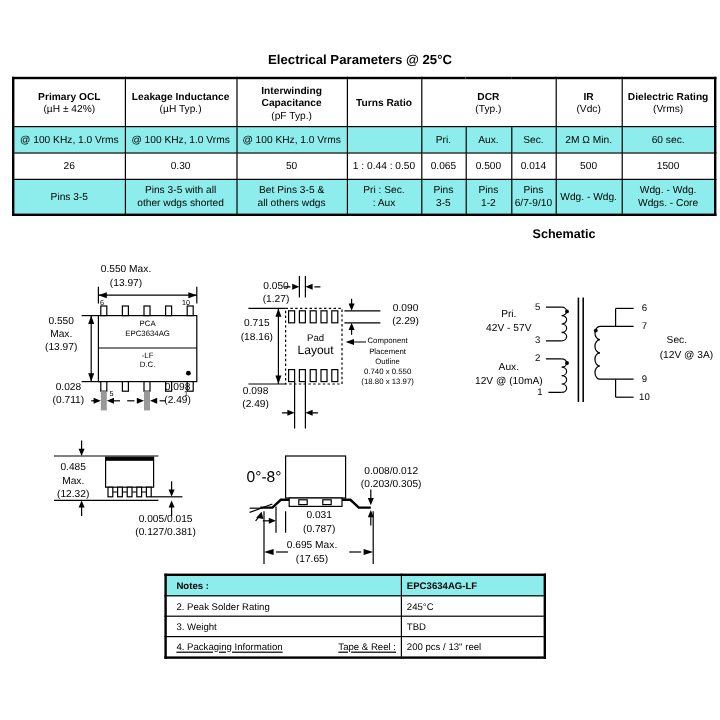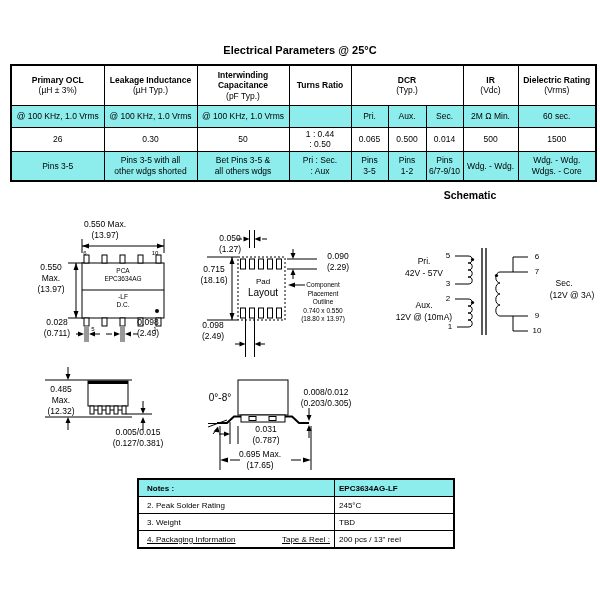--- a/index.html
+++ b/index.html
@@ -53,21 +53,21 @@
         <col style="width:37px">
         <col style="width:38px">
       <col style="width:37px">
         <col style="width:55px">
         <col style="width:78px">
     </colgroup>
     <tbody>
         <tr class="hdr">
       <th>
             <div class="hl">Primary OCL</div>
-            <div>(µH ± 3%)</div>
+            <div>(µH ± 42%)</div>
           </th>
       <th>
             <div class="hl">Leakage Inductance</div>
             <div>(µH Typ.)</div>
           </th>
       <th>
             <div class="hl">Interwinding Capacitance</div>
             <div>(pF Typ.)</div>
           </th>
       <th>
@@ -94,21 +94,21 @@
       <td>Pri.</td>
       <td>Aux.</td>
       <td>Sec.</td>
       <td>2M Ω Min.</td>
       <td>60 sec.</td>
     </tr>
     <tr class="vals">
       <td>26</td>
       <td>0.30</td>
       <td>50</td>
-      <td style="padding:1px 16px">1 : 0.44 : 0.50</td>
+      <td style="padding:1px 4px">1 : 0.44 : 0.50</td>
       <td>0.065</td>
       <td>0.500</td>
       <td>0.014</td>
       <td>500</td>
       <td>1500</td>
     </tr>
     <tr class="pins">
       <td class="pre">Pins 3-5</td>
       <td class="pre">Pins 3-5 with all
 other wdgs shorted</td>
@@ -335,21 +335,21 @@
       <line x1="25" y1="90" x2="35" y2="90"></line>
       <line x1="86" y1="90" x2="96" y2="90"></line>
     </g>
     <polygon points="13,56.5 8.5,61.5 14.5,62.5" fill="#000"></polygon>
     <polygon points="104,51 101.5,45 106.5,45" fill="#000"></polygon>
     <polygon points="104,55 101.5,61 106.5,61" fill="#000"></polygon>
     <polygon points="25,64 19,61.5 19,66.5" fill="#000"></polygon>
     <polygon points="15,90 23,87.5 23,92.5" fill="#000"></polygon>
     <polygon points="106,90 98,87.5 98,92.5" fill="#000"></polygon>
   </svg>
-  <div class="dim" style="left:204px;top:392px;width:32px;font-size:10px">0°-8°</div>
+  <div class="dim" style="left:204px;top:392px;width:32px;font-size:13px">0°-8°</div>
   <div class="dim" style="left:286px;top:387px;width:80px">0.008/0.012</div>
   <div class="dim" style="left:286px;top:398px;width:80px">(0.203/0.305)</div>
   <div class="dim" style="left:243px;top:424px;width:46px">0.031</div>
   <div class="dim" style="left:243px;top:435px;width:46px">(0.787)</div>
   <div class="dim" style="left:226px;top:449px;width:68px">0.695 Max.</div>
   <div class="dim" style="left:226px;top:460px;width:68px">(17.65)</div>
 
   <table class="nt">
     <tbody>
         <tr class="nhdr">

